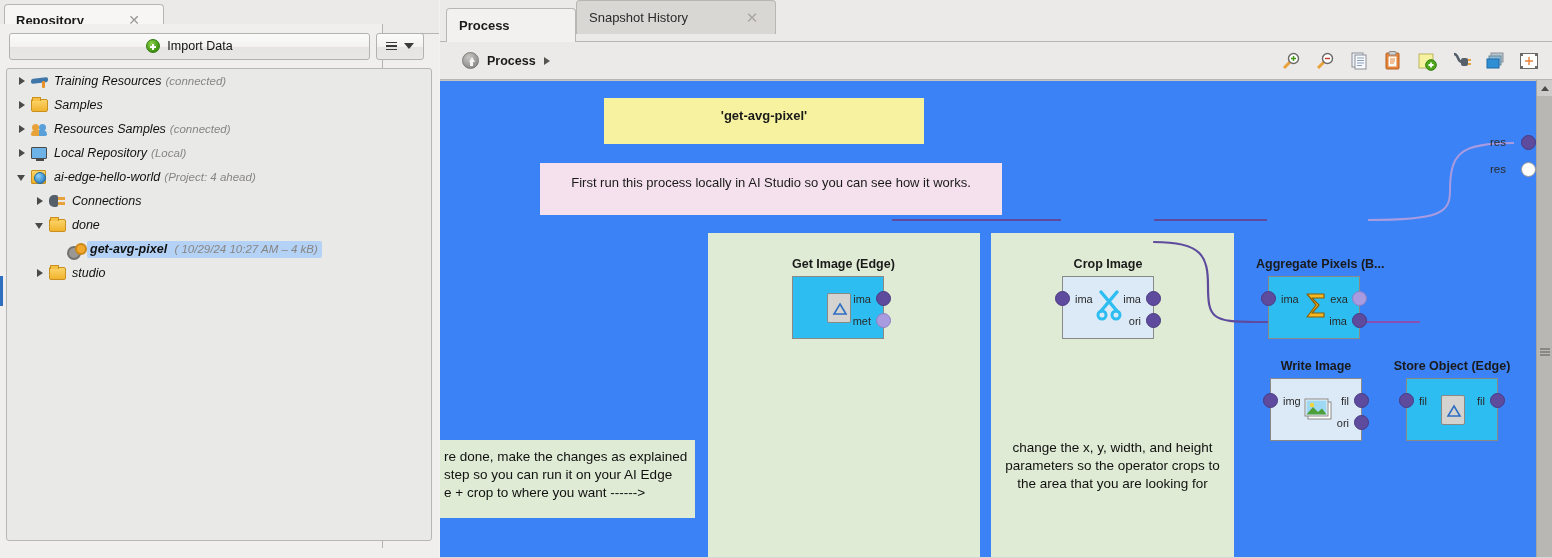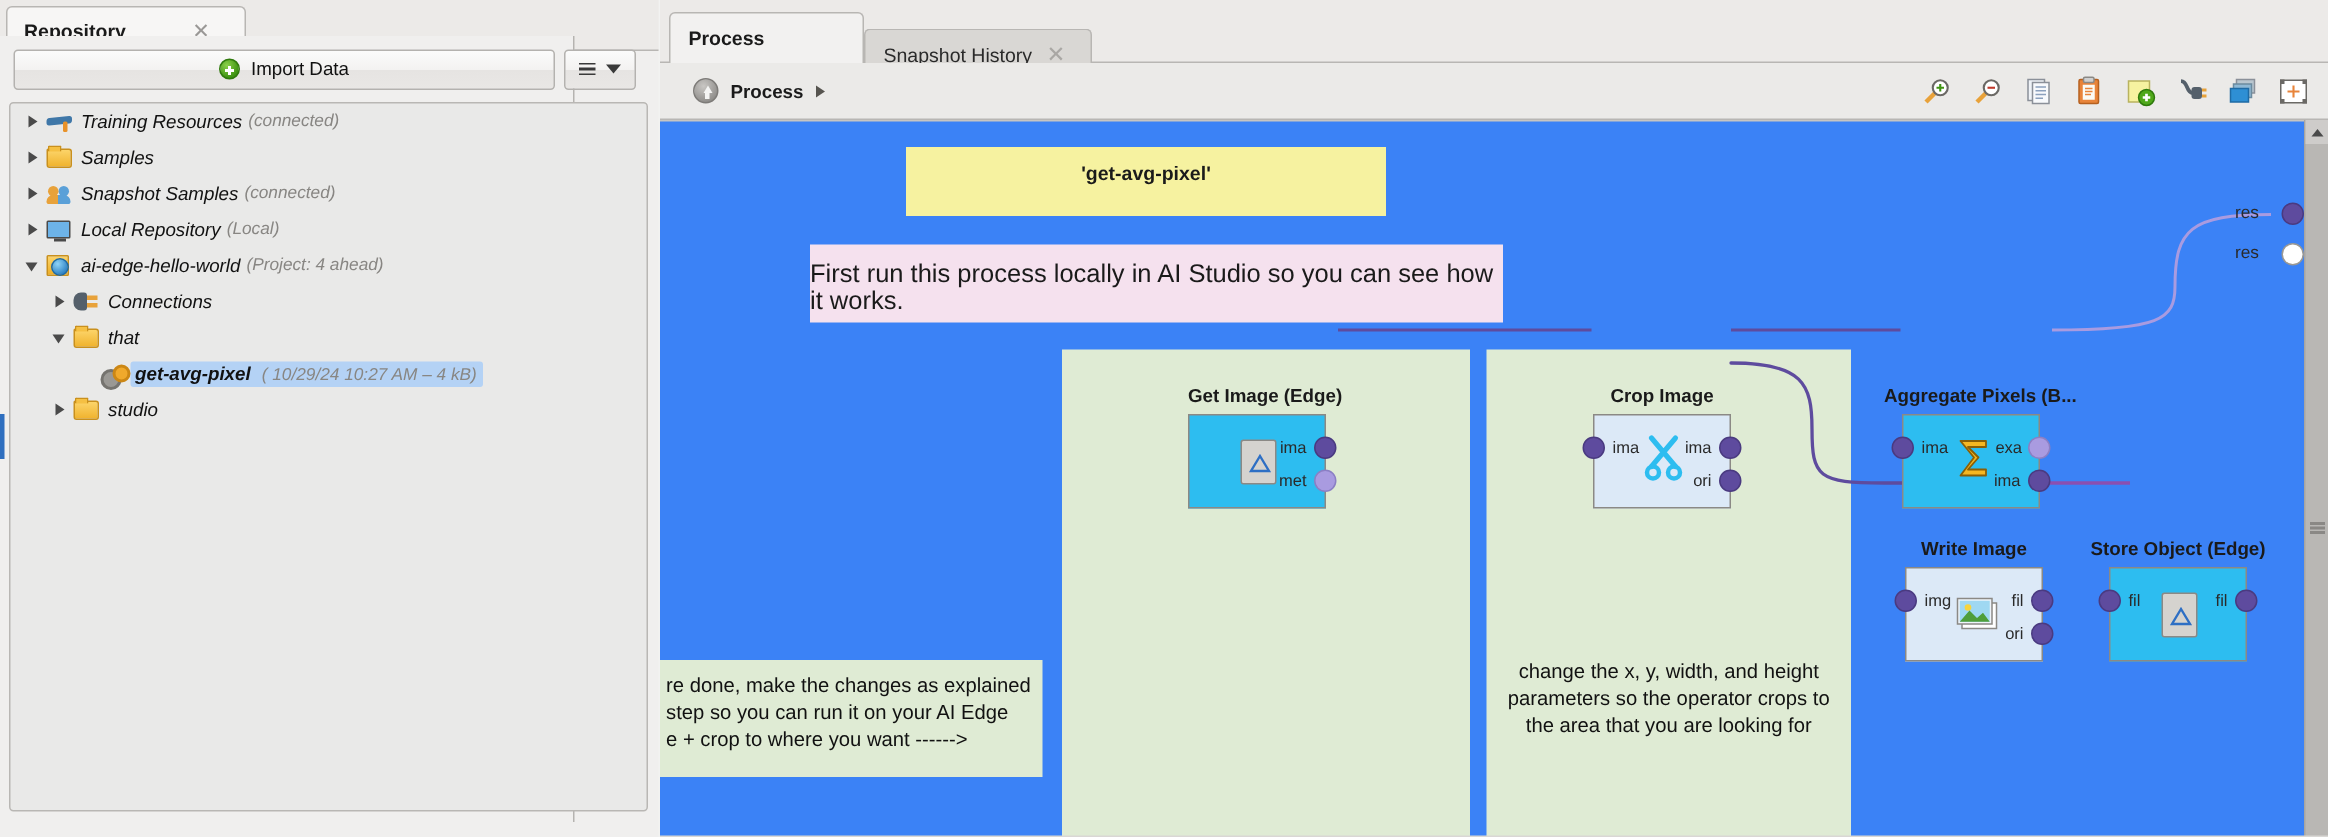--- a/index.html
+++ b/index.html
@@ -190,21 +190,21 @@
     position:absolute; left:0; top:0; width:1112px; height:42px;
     background:#eceae8; border-bottom:1px solid #b8b6b3;
   }
   #tab-process{
     position:absolute; left:6px; top:8px; width:130px; height:34px;
     background:#f2f1f0; border:1px solid #b8b6b3; border-bottom:none;
     border-radius:4px 4px 0 0; display:flex; align-items:center;
   }
   #tab-process .lbl{ margin-left:12px; font-weight:bold; font-size:13px; color:#1a1a1a; }
   #tab-snapshot{
-    position:absolute; left:136px; top:19px; width:152px; height:34px;
+    position:absolute; left:136px; top:0; width:200px; height:34px;
     background:#d9d7d4; border:1px solid #b8b6b3; border-bottom:none;
     border-radius:4px 4px 0 0; display:flex; align-items:center;
   }
   #tab-snapshot .lbl{ margin-left:12px; font-size:13px; color:#2a2a2a; }
   #tab-snapshot .x{
     position:absolute; right:16px; top:10px; width:14px;height:14px;
     color:#a9a7a4; font-size:15px; line-height:13px; text-align:center; cursor:pointer;
   }
 
   #crumb-bar{
@@ -261,21 +261,21 @@
 
   .note{ position:absolute; font-size:13.5px; line-height:18px; }
   #note-title{
     left:164px; top:17px; width:320px; height:46px; background:#f6f2a0;
     display:flex; align-items:flex-start; justify-content:center; padding-top:9px;
     font-weight:bold; font-size:13px; color:#1a1a1a;
   }
   #note-pink{
     left:100px; top:82px; width:462px; height:52px; background:#f5e1ee;
     display:flex; align-items:flex-start; justify-content:center; padding-top:11px;
-    font-size:17px; color:#1a1a1a;
+    font-size:13px; color:#1a1a1a;
   }
   .greenbox{ position:absolute; background:#dfebd4; }
   #green-1{ left:0px; top:359px; width:255px; height:78px; }
   #green-2{ left:268px; top:152px; width:272px; height:432px; }
   #green-3{ left:551px; top:152px; width:243px; height:432px; }
 
   .gtext{
     position:absolute; font-size:13.5px; line-height:18px; color:#111; text-align:center;
   }
   #gtext-1{ left:4px; top:367px; width:248px; text-align:left; }
@@ -381,21 +381,21 @@
             </span>
           <span class="tlabel">Samples</span>
           <span class="tmeta"></span>
         </div>
 
         <div class="tree-row" style="padding-left:8px">
           <span class="tw closed"></span>
           <span class="ico">
               <i class="ico-people"></i>
             </span>
-          <span class="tlabel">Snapshot Samples</span>
+          <span class="tlabel">Resources Samples</span>
           <span class="tmeta">(connected)</span>
         </div>
 
         <div class="tree-row" style="padding-left:8px">
           <span class="tw closed"></span>
           <span class="ico">
               <i class="ico-monitor"></i>
             </span>
           <span class="tlabel">Local Repository</span>
           <span class="tmeta">(Local)</span>
@@ -417,21 +417,21 @@
             </span>
           <span class="tlabel">Connections</span>
           <span class="tmeta"></span>
         </div>
 
         <div class="tree-row" style="padding-left:26px">
           <span class="tw open"></span>
           <span class="ico">
               <i class="ico-folder"></i>
             </span>
-          <span class="tlabel">that</span>
+          <span class="tlabel">done</span>
           <span class="tmeta"></span>
         </div>
 
         <div class="tree-row sel" style="padding-left:44px">
           <span class="tw none"></span>
           <span class="ico">
               <i class="ico-gear"></i>
             </span>
           <span class="hl">
             <span class="tlabel" style="font-weight:bold">get-avg-pixel</span>

